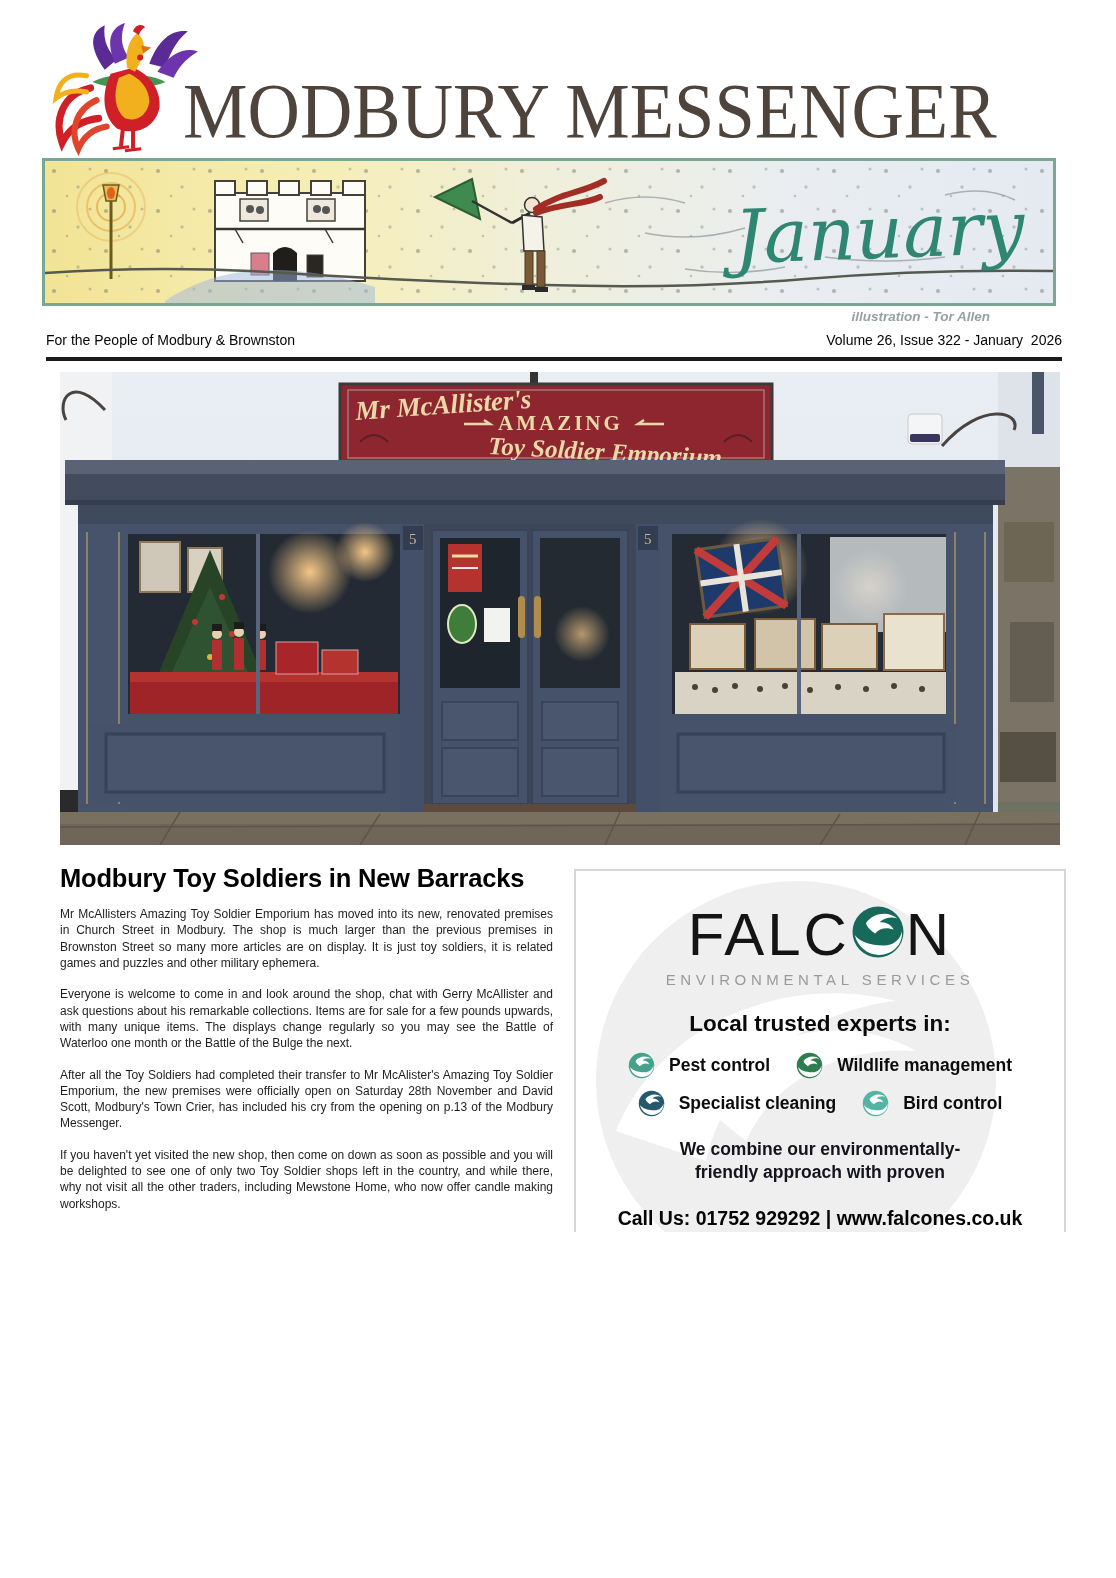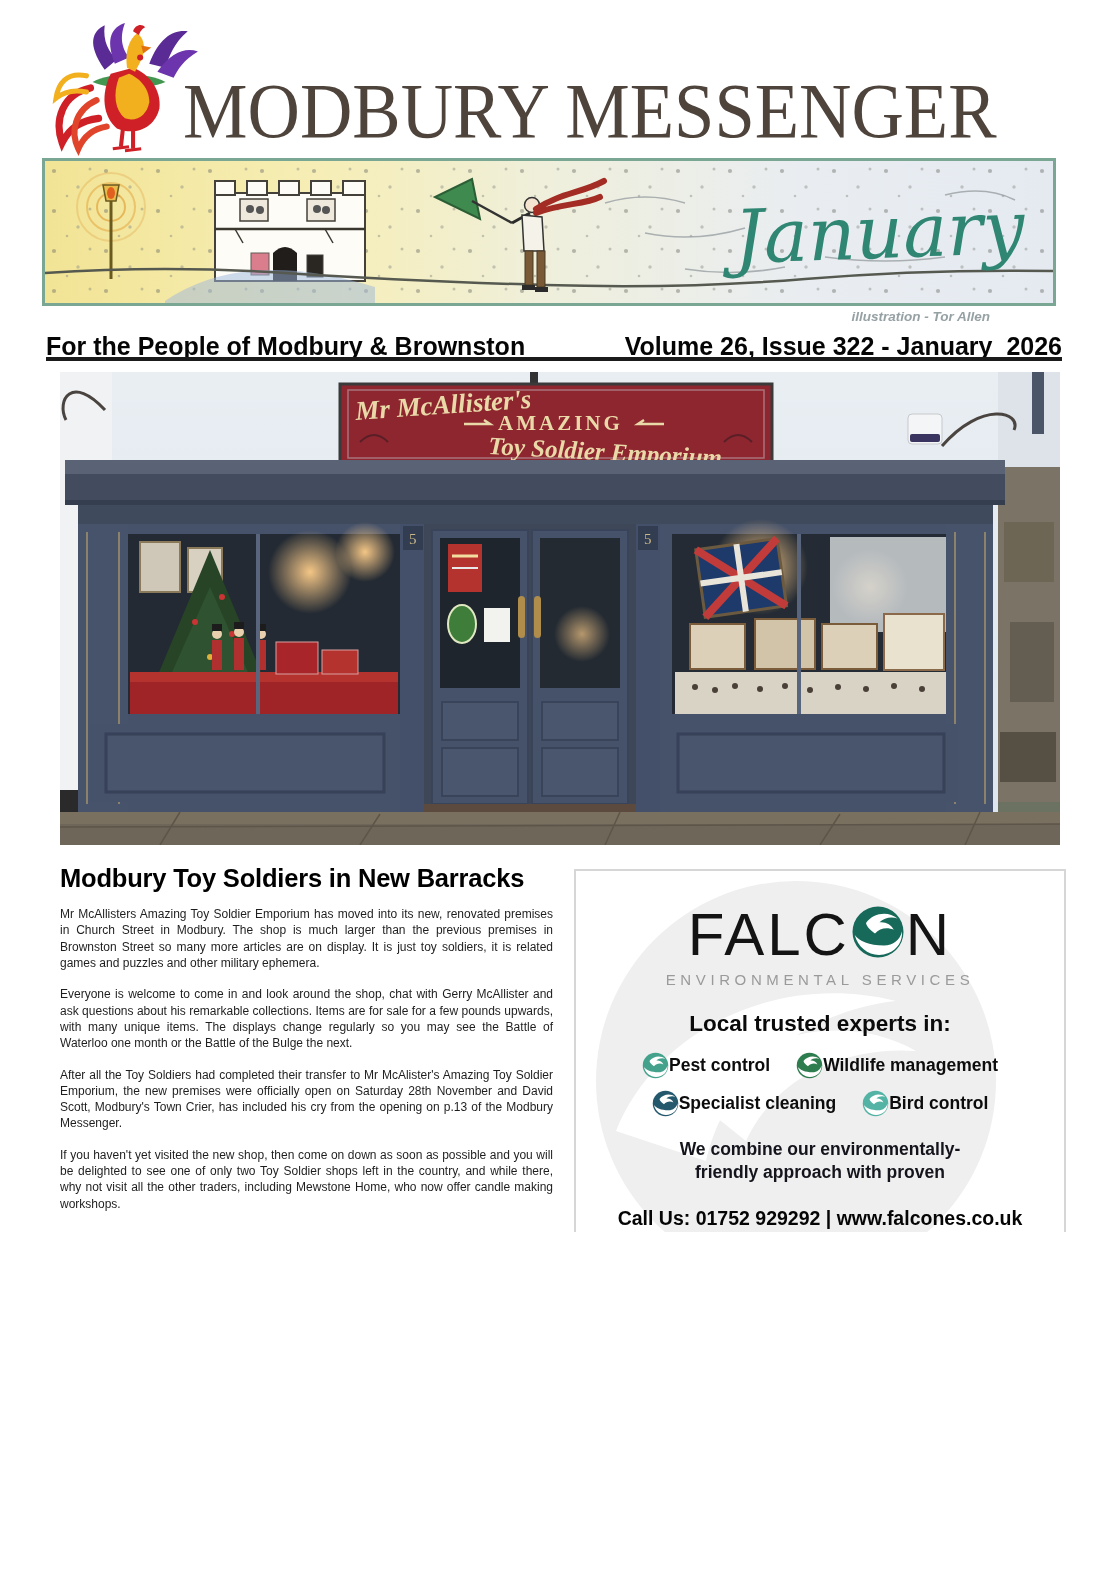--- a/index.html
+++ b/index.html
@@ -9,21 +9,21 @@
   
   .logo{position:absolute;left:52px;top:22px;width:152px;height:136px;}
   .masthead-title{position:absolute;left:183px;top:66px;width:880px;
       font-family:"Liberation Serif",serif;font-weight:400;font-size:78px;
       color:#4e443c;white-space:nowrap;transform:scaleX(.93);transform-origin:left;}
   .banner{position:absolute;left:42px;top:158px;width:1008px;height:142px;
       border:3px solid #7aa794;background:#f2edc9;}
   .credit{position:absolute;top:309px;right:126px;font-size:13.5px;font-style:italic;
       font-weight:700;color:#96a1a4;}
   .byline-row{position:absolute;top:332px;left:46px;width:1016px;display:flex;
-      justify-content:space-between;font-weight:700;font-size:25px;color:#050505;}
+      justify-content:space-between;font-weight:400;font-size:14px;color:#050505;}
   .issue{white-space:pre;}
   .rule{position:absolute;top:357px;left:46px;width:1016px;height:4px;background:#1b1b1b;}
 
   
   .photo{position:absolute;left:60px;top:372px;width:1000px;height:473px;}
 
   
   .article{position:absolute;left:60px;top:864px;width:493px;}
   .article h1{font-size:25.5px;font-weight:700;color:#000;margin:0 0 13px;letter-spacing:-.2px;}
   .article p{font-size:12px;line-height:1.36;text-align:justify;color:#1e1e1e;margin:0 0 15px;}
@@ -33,21 +33,21 @@
       background:#fff;overflow:hidden;text-align:center;}
   .watermark{position:absolute;left:-30px;top:-20px;z-index:0;}
   .ad-content{position:relative;z-index:1;}
   .brand-row{margin-top:34px;display:flex;align-items:flex-start;justify-content:center;
       font-size:60px;color:#141414;letter-spacing:3px;line-height:1;}
   .brand-icon{width:54px;height:54px;margin:0 1px;}
   .ad-subtitle{margin-top:6px;font-size:15px;letter-spacing:4.6px;color:#9a9a9a;}
   .ad-heading{margin-top:23px;font-size:22.5px;font-weight:700;color:#0a0a0a;}
   .services{margin-top:15px;display:flex;flex-direction:column;gap:11px;}
   .svc-row{display:flex;justify-content:center;gap:26px;align-items:center;}
-  .svc{display:flex;align-items:center;gap:0;font-weight:700;font-size:17.5px;color:#0c0c0c;}
+  .svc{display:flex;align-items:center;gap:14px;font-weight:700;font-size:17.5px;color:#0c0c0c;}
   .svc svg{width:27px;height:27px;flex:0 0 auto;}
   .ad-body{margin-top:21px;font-weight:700;font-size:17.5px;line-height:1.33;color:#14141c;}
   .ad-contact{margin-top:22px;font-weight:700;font-size:19.5px;color:#050505;}
   .google-row{margin-top:9px;display:flex;justify-content:center;align-items:center;gap:8px;}
   .google-word{font-size:30px;color:#8b8b8b;}
   .google-stars{font-size:21px;color:#717171;letter-spacing:4px;}
   .ad-photo{margin:11px auto 0;width:472px;height:212px;border:2px solid #e2e2e2;}
   .ad-photo svg{display:block;width:100%;height:100%;}
 
   .footer{position:absolute;top:1538px;left:0;width:1116px;text-align:center;

